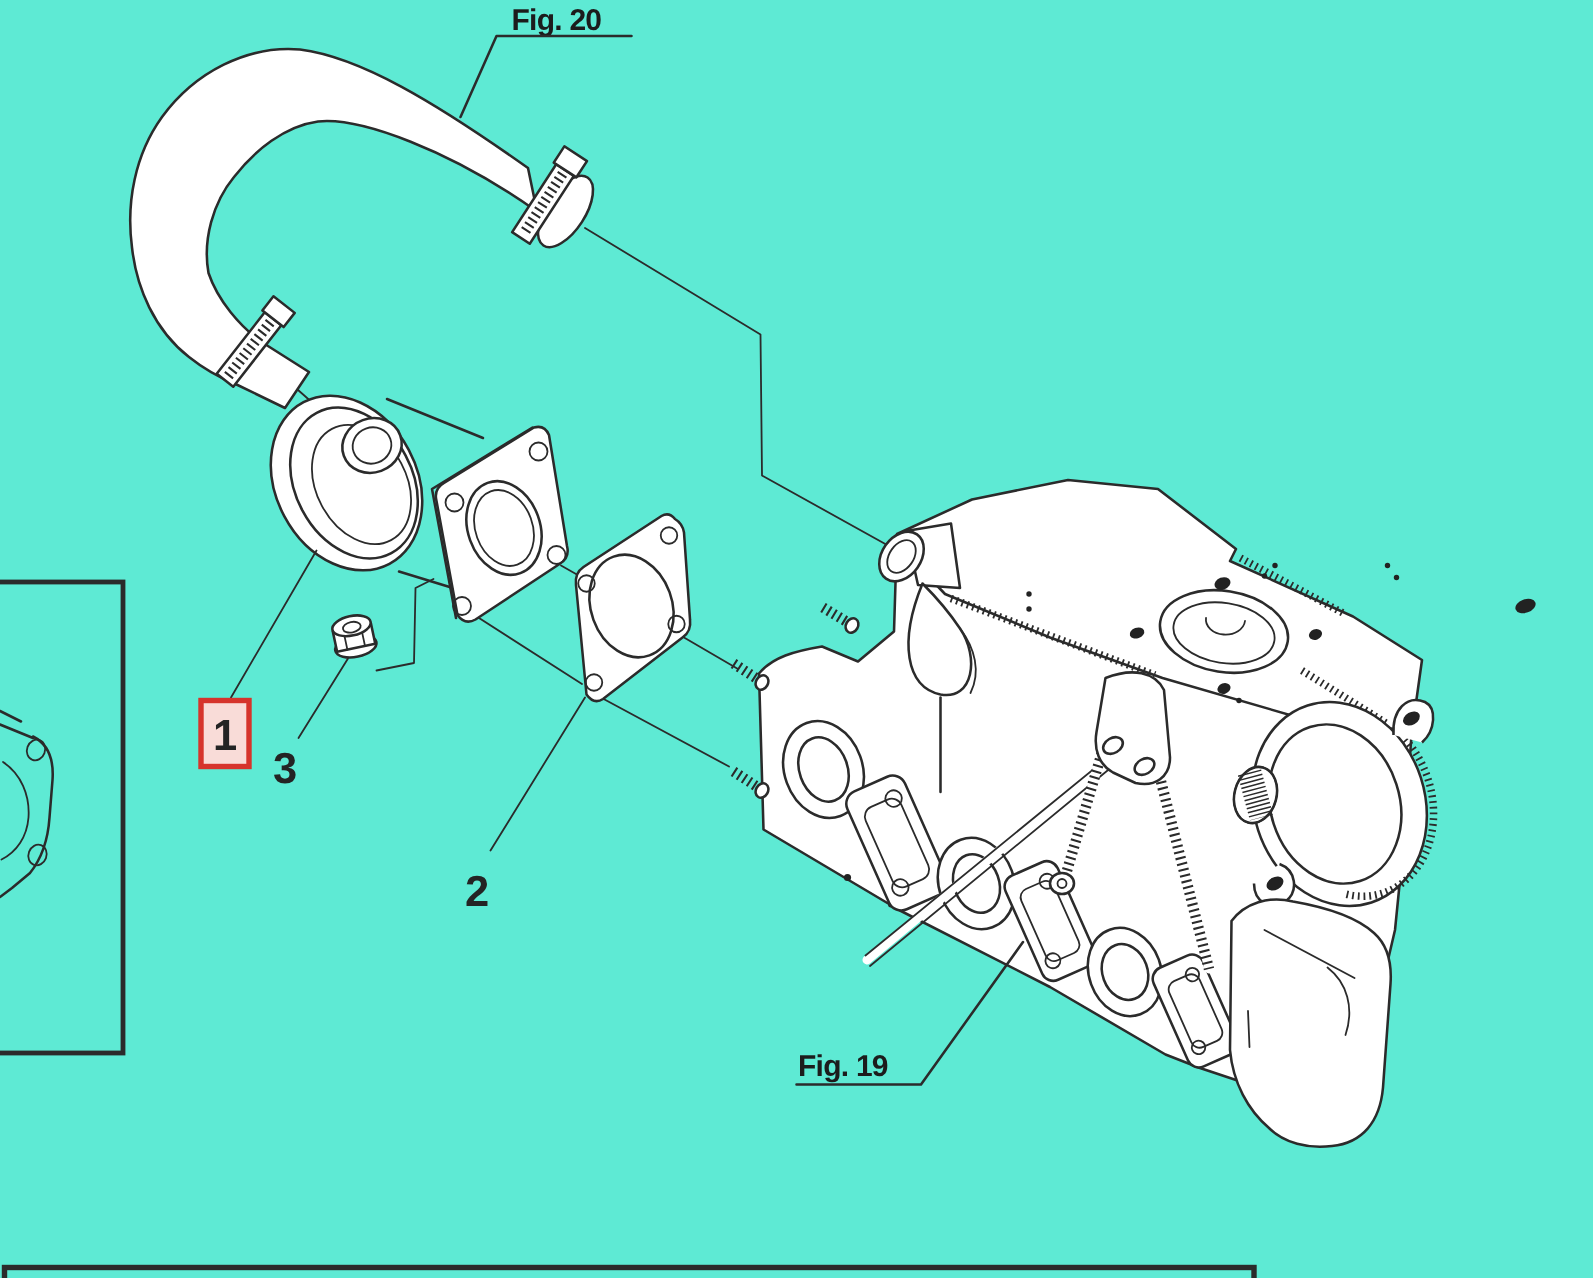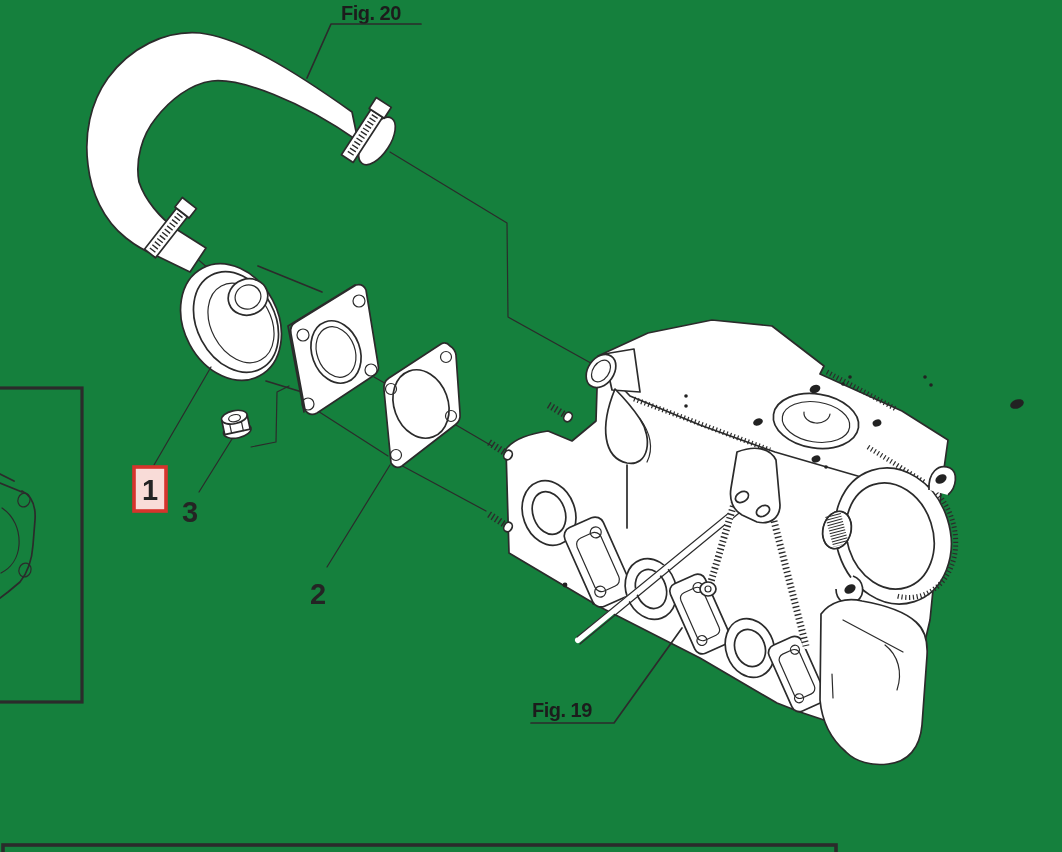--- a/index.html
+++ b/index.html
@@ -1,16 +1,16 @@
 <!DOCTYPE html>
 <html><head>
 <meta charset="utf-8">
 <style>
   html,body{margin:0;padding:0;background:#ffffff;}
-  #stage{position:relative;width:1062px;height:852px;background:#15803d;overflow:hidden;
+  #stage{position:relative;width:1062px;height:852px;background:#5eead4;overflow:hidden;
          font-family:"Liberation Sans", sans-serif;text-align:right;}
   svg{position:absolute;left:0;top:0;}
   .ln{fill:none;stroke:#2b2b2b;stroke-width:1.7;stroke-linecap:round;stroke-linejoin:round;}
   .thin{stroke-width:1.2;}
   .wh{fill:#ffffff;stroke:#2b2b2b;stroke-width:1.7;stroke-linejoin:round;}
   .dot{fill:#222;stroke:none;}
   .hatch{fill:none;stroke:#2b2b2b;stroke-width:5;stroke-dasharray:1.2 2.6;stroke-linecap:butt;}
   .hatch7{fill:none;stroke:#2b2b2b;stroke-width:7;stroke-dasharray:1.4 2.6;stroke-linecap:butt;}
   .whline{fill:none;stroke:#ffffff;stroke-width:6;stroke-linecap:round;}
   .figtext{font-weight:bold;font-size:20px;fill:#1c1c1c;letter-spacing:-0.5px;}

